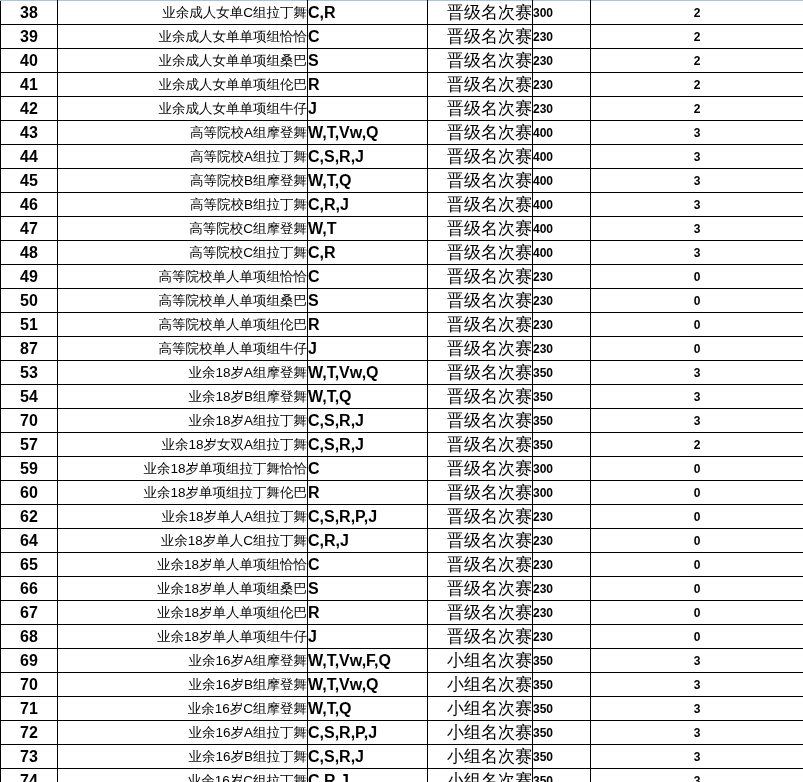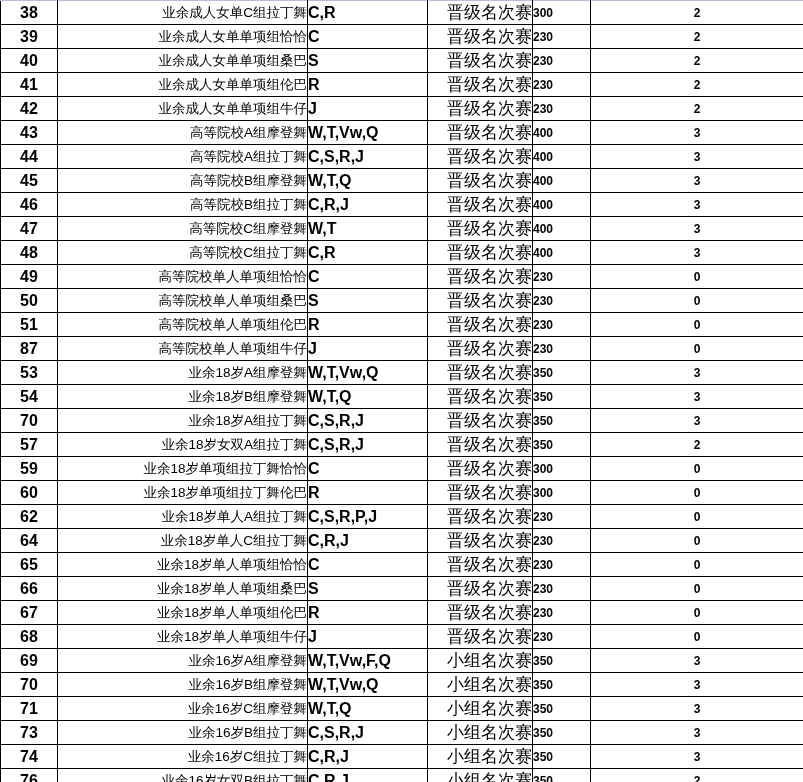--- a/index.html
+++ b/index.html
@@ -272,20 +272,28 @@
       </tr>
       <tr>
         <td class="c0">71</td>
         <td class="c1">业余16岁C组摩登舞</td>
         <td class="c2">W,T,Q</td>
         <td class="c3">小组名次赛</td>
         <td class="c4">350</td>
         <td class="c5">3</td>
       </tr>
       <tr>
+        <td class="c0">72</td>
+        <td class="c1">业余16岁A组拉丁舞</td>
+        <td class="c2">C,S,R,P,J</td>
+        <td class="c3">小组名次赛</td>
+        <td class="c4">350</td>
+        <td class="c5">3</td>
+      </tr>
+      <tr>
         <td class="c0">73</td>
         <td class="c1">业余16岁B组拉丁舞</td>
         <td class="c2">C,S,R,J</td>
         <td class="c3">小组名次赛</td>
         <td class="c4">350</td>
         <td class="c5">3</td>
       </tr>
       <tr>
         <td class="c0">74</td>
         <td class="c1">业余16岁C组拉丁舞</td>

